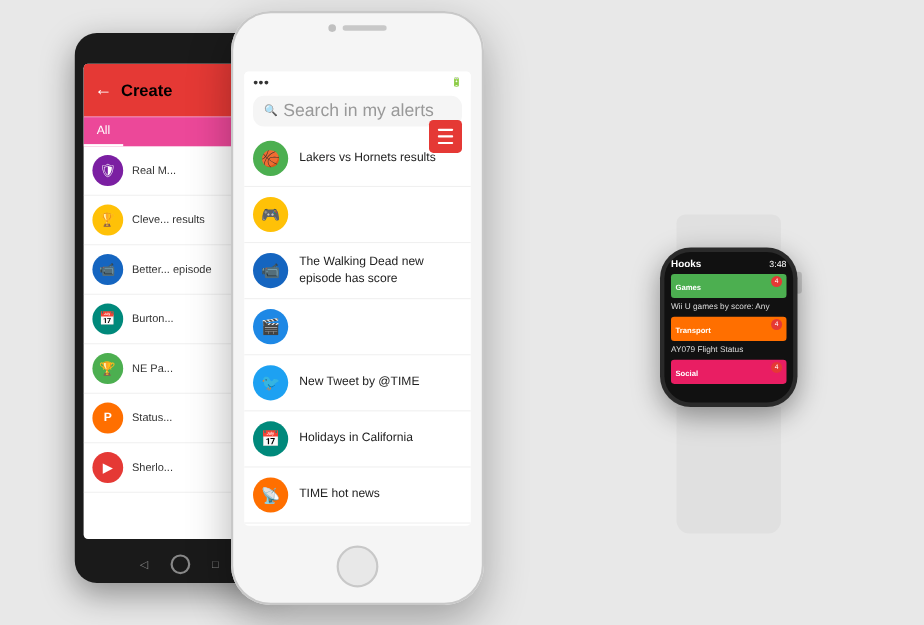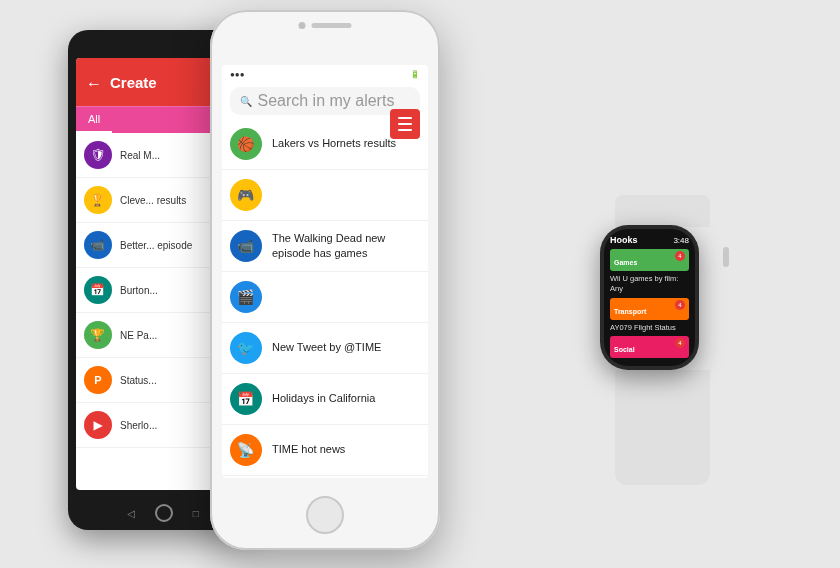--- a/index.html
+++ b/index.html
@@ -38,21 +38,21 @@
       overflow: hidden;
     }
     .android-header {
       background: #e53935;
       height: 48px;
       display: flex;
       align-items: center;
       padding: 0 10px;
     }
     .android-header-title {
-      color: #ffffff;
+      color: #000000;
       font-size: 15px;
       font-weight: 600;
       margin-left: 8px;
     }
     .android-tabs {
       background: #ec4899;
       display: flex;
       border-top: 1px solid rgba(255,255,255,0.2);
     }
     .android-tab {
@@ -234,21 +234,21 @@
       right: 95px;
       top: 195px;
       width: 165px;
       height: 290px;
       z-index: 3;
     }
     .watch-body {
       position: absolute;
       top: 30px;
       left: 20px;
-      width: 99px;
+      width: 125px;
       height: 145px;
       background: #2a2a2a;
       border-radius: 28px;
       box-shadow: 0 8px 25px rgba(0,0,0,0.4);
       overflow: hidden;
     }
     .watch-screen {
       position: absolute;
       top: 4px;
       left: 4px;
@@ -437,21 +437,21 @@
     <div>
       <div class="iphone-alert-item">
         <div class="alert-icon green">🏀</div>
         <div class="alert-text">Lakers vs Hornets results</div>
       </div>
       <div class="iphone-alert-item">
         <div class="alert-icon yellow">🎮</div>
       </div>
       <div class="iphone-alert-item">
         <div class="alert-icon blue-dark">📹</div>
-        <div class="alert-text">The Walking Dead new episode has games</div>
+        <div class="alert-text">The Walking Dead new episode has score</div>
       </div>
       <div class="iphone-alert-item">
         <div class="alert-icon blue-med">🎬</div>
       </div>
       <div class="iphone-alert-item">
         <div class="alert-icon twitter-blue">🐦</div>
         <div class="alert-text">New Tweet by @TIME</div>
       </div>
       <div class="iphone-alert-item">
         <div class="alert-icon teal">📅</div>
@@ -481,21 +481,21 @@
     <div class="watch-screen">
       <div class="watch-header">
         <div class="watch-title">Hooks</div>
         <div class="watch-time">3:48</div>
       </div>
 
       <div class="watch-category" style="background:#4CAF50;">
         <span class="watch-category-label">Games</span>
         <span class="watch-badge">4</span>
       </div>
-      <div class="watch-item-text" style="margin-bottom:4px;">Wii U games by film: Any</div>
+      <div class="watch-item-text" style="margin-bottom:4px;">Wii U games by score: Any</div>
 
       <div class="watch-category" style="background:#FF6F00;">
         <span class="watch-category-label">Transport</span>
         <span class="watch-badge">4</span>
       </div>
       <div class="watch-item-text" style="margin-bottom:4px;">AY079 Flight Status</div>
 
       <div class="watch-category" style="background:#E91E63;">
         <span class="watch-category-label">Social</span>
         <span class="watch-badge">4</span>

